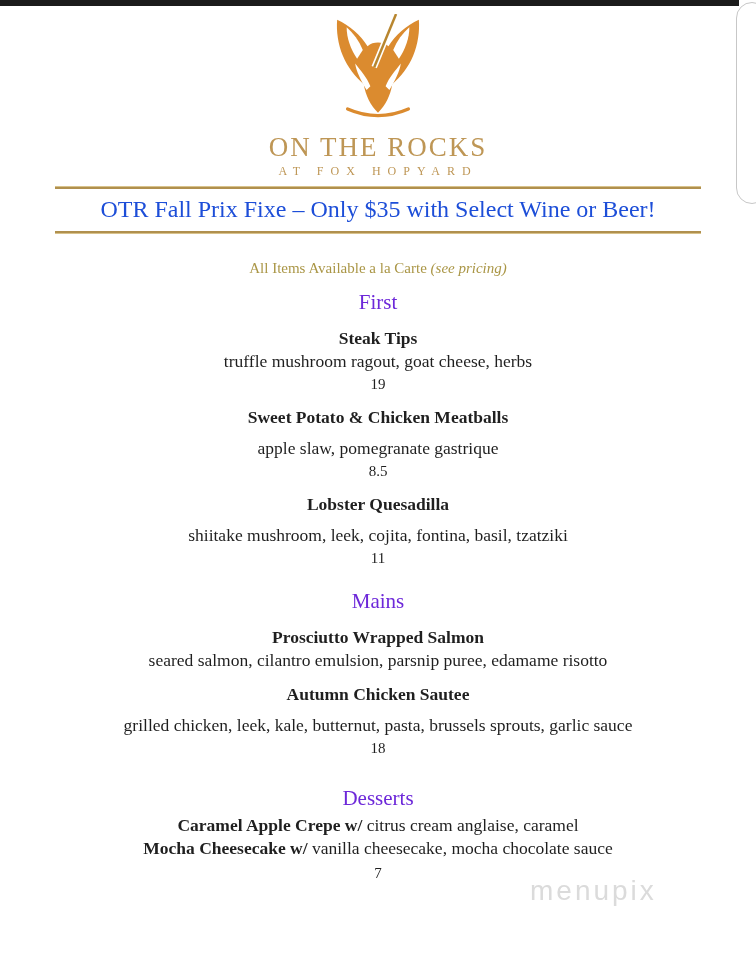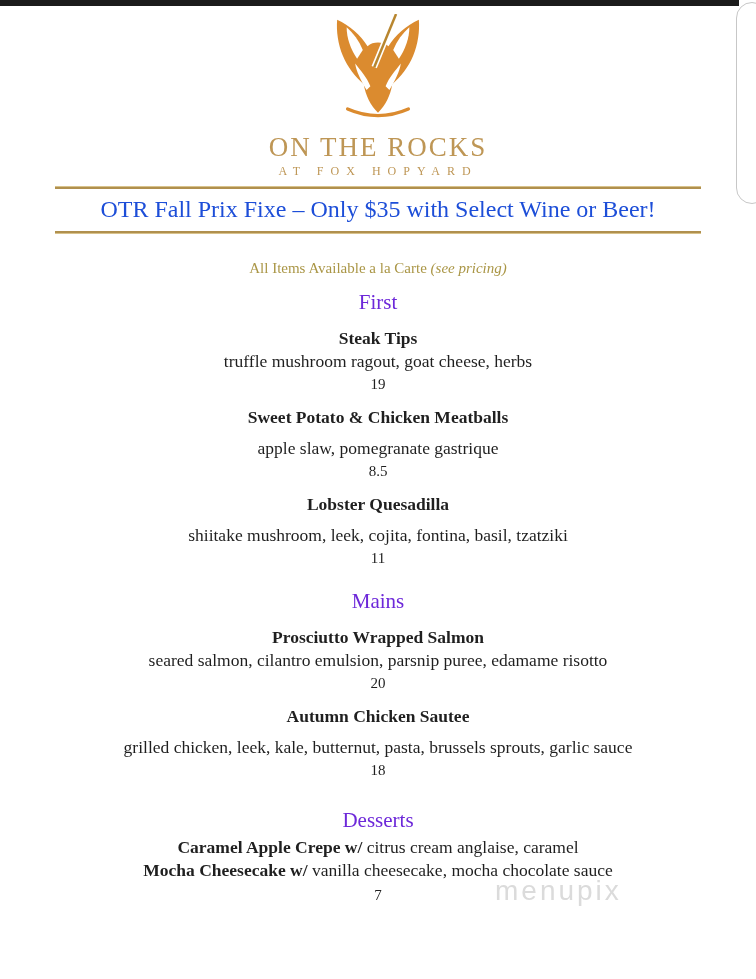--- a/index.html
+++ b/index.html
@@ -73,21 +73,21 @@
   .dish-name   { font-size:17.5px; font-weight:bold; line-height:22px; }
   .dish-desc   { font-size:17.5px; line-height:22px; margin-top:1px; }
   .dish + .dish .dish-desc { margin-top:9px; }
   .dish-price  { font-size:15px; line-height:19px; margin-top:3px; }
   .dessert-line { font-size:17.5px; line-height:23px; }
   .dessert-block { margin-top:3px; }
   .dessert-name { font-weight:bold; }
   .dessert-price { font-size:15px; margin-top:5px; }
   .watermark {
     position:absolute;
-    left:495px; top:875px;
+    left:530px; top:875px;
     font-family:"Liberation Sans", sans-serif;
     font-size:28px;
     letter-spacing:3px;
     color:#dbdbdb;
   }
 </style>
 </head>
 <body>
 
 <div class="top-strip"></div>
@@ -139,21 +139,20 @@
     <div class="dish-desc">shiitake mushroom, leek, cojita, fontina, basil, tzatziki</div>
     <div class="dish-price">11</div>
   </div>
 
   <div class="section-title mains">Mains</div>
 
 
   <div class="dish">
     <div class="dish-name">Prosciutto Wrapped Salmon</div>
     <div class="dish-desc">seared salmon, cilantro emulsion, parsnip puree, edamame risotto</div>
-    <div class="dish-price">20</div>
   </div>
 
   <div class="dish">
     <div class="dish-name">Autumn Chicken Sautee</div>
     <div class="dish-desc">grilled chicken, leek, kale, butternut, pasta, brussels sprouts, garlic sauce</div>
     <div class="dish-price">18</div>
   </div>
 
   <div class="section-title desserts">Desserts</div>
 

